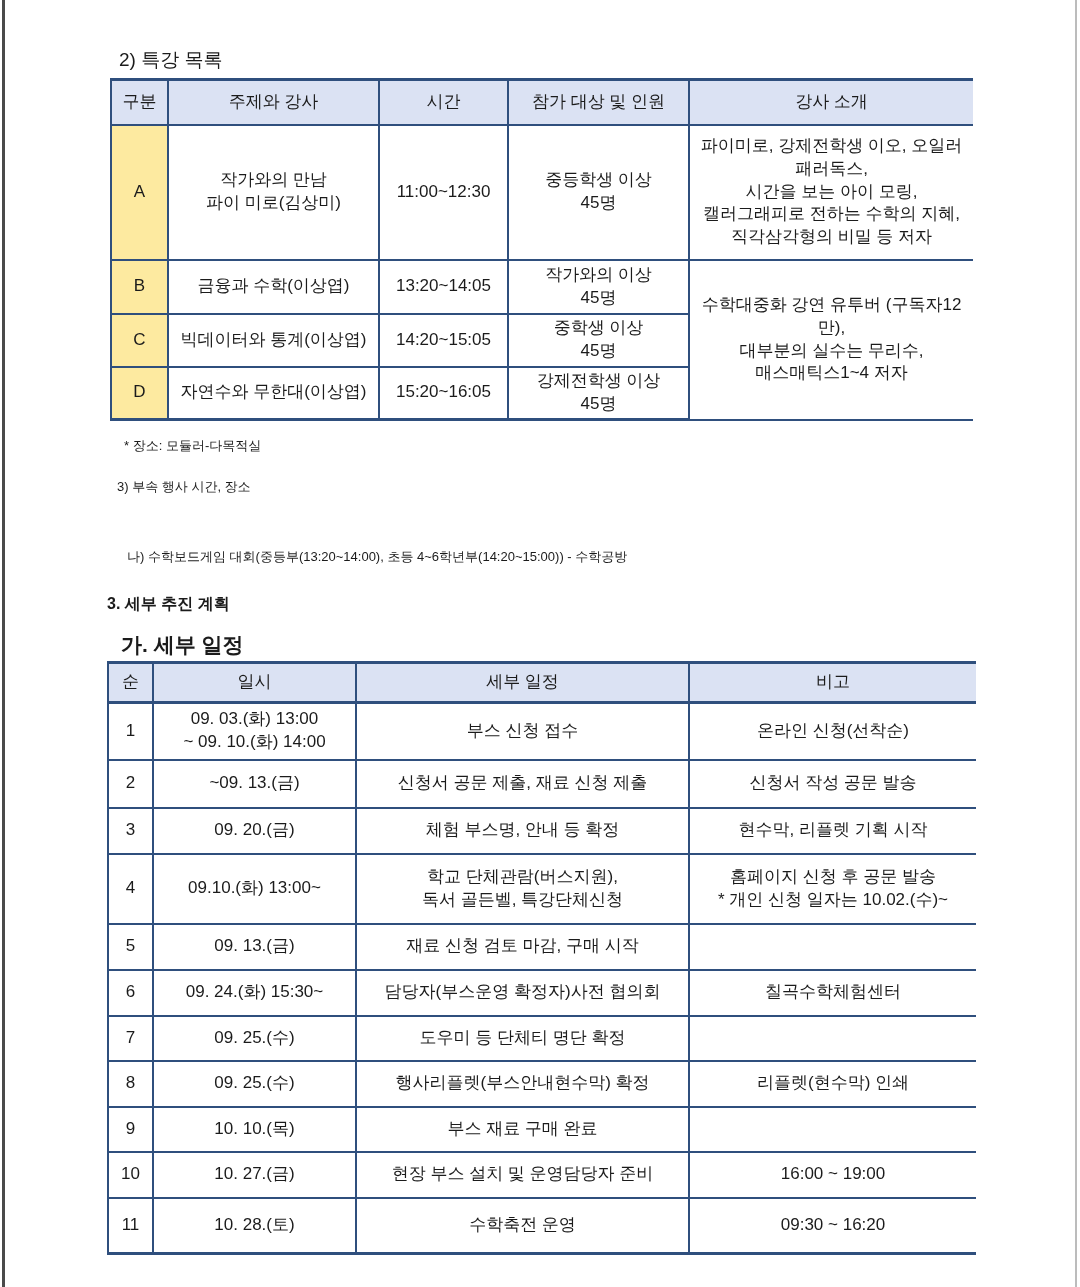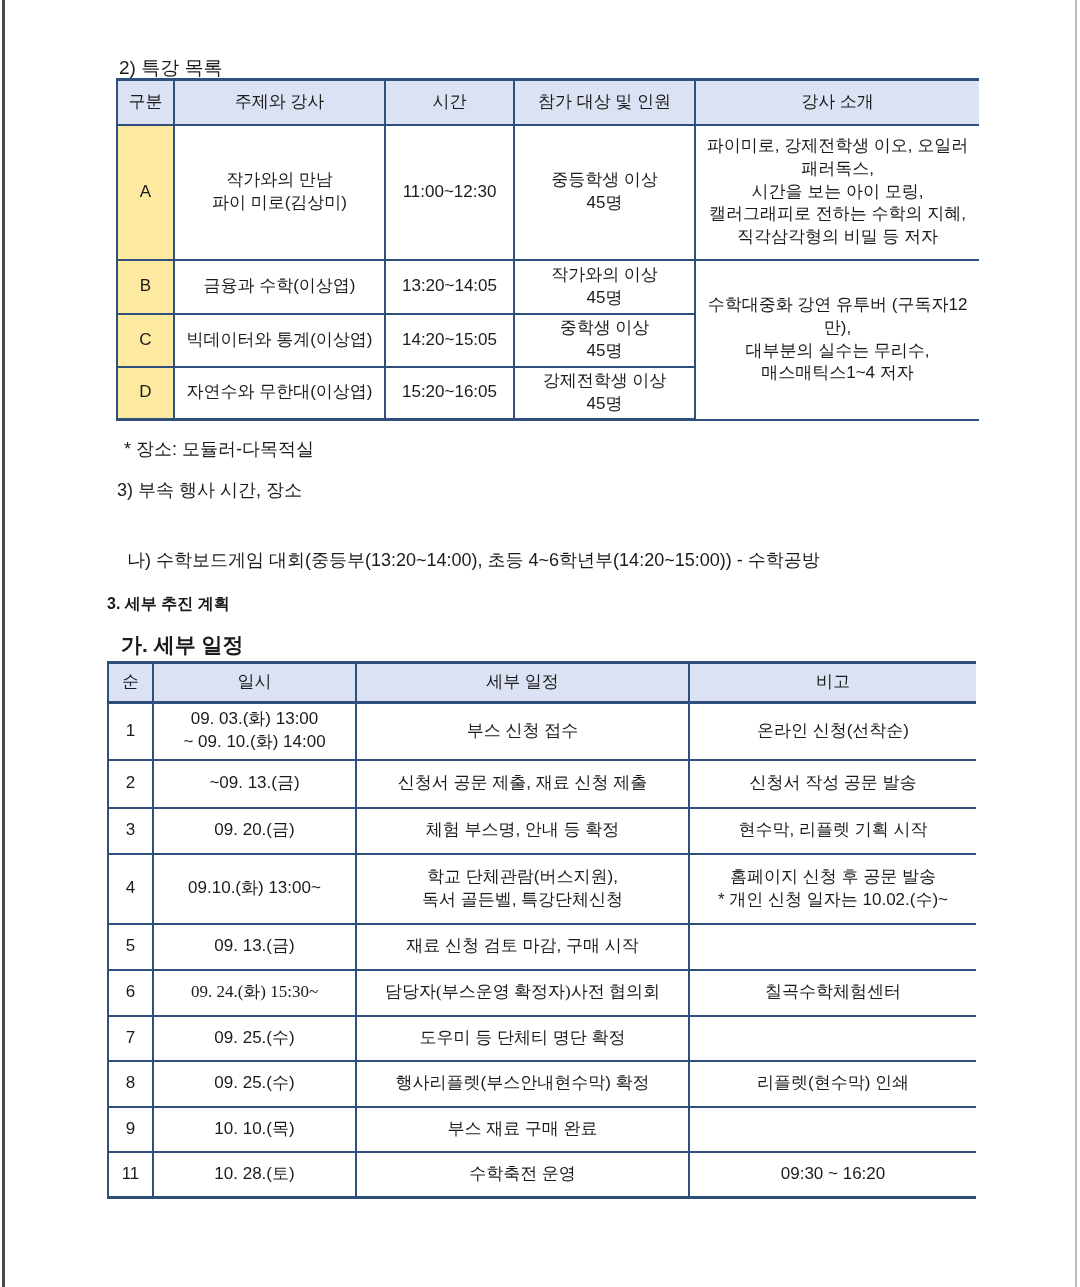--- a/index.html
+++ b/index.html
@@ -11,63 +11,63 @@
   }
   html,body{margin:0;padding:0;background:#fff;}
   .page{
     position:relative;width:1080px;height:1287px;background:var(--page-bg);
     font-family:"Liberation Sans","DejaVu Sans",sans-serif;color:var(--text);
     overflow:hidden;
   }
   .edge-left{position:absolute;left:2px;top:0;width:3px;height:1287px;background:#4a4a4a;}
   .edge-right{position:absolute;left:1075px;top:0;width:2px;height:1287px;background:#bcbcbc;}
 
-  .line{position:absolute;font-size:18px;white-space:nowrap;}
-  #sec2-title{left:119px;top:47px;font-size:19px;margin-top:8px;}
+  .line{position:absolute;font-size:13px;white-space:nowrap;}
+  #sec2-title{left:119px;top:47px;font-size:19px;}
   #note-0{left:124px;top:437px;}
   #note-1{left:117px;top:470px;margin-top:8px;}
   #note-2{left:127px;top:503px;}
   #note-3{left:127px;top:536px;margin-top:12px;}
   #sec3-title{left:107px;top:594px;font-size:16px;font-weight:bold;}
   #sec3-sub{left:121px;top:631px;font-size:21px;font-weight:bold;}
 
   table.t{position:absolute;border-collapse:collapse;table-layout:fixed;}
   .t th,.t td{
     border:2px solid var(--border);
     text-align:center;vertical-align:middle;
     font-size:17px;font-weight:normal;line-height:1.35;
     padding:2px 4px;box-sizing:border-box;white-space:pre-line;
     overflow:hidden;
   }
   .t th:last-child,.t td:last-child{border-right:none;}
   .t thead th{background:var(--header-fill);border-top-width:3px;}
   .t tbody tr:last-child td{border-bottom-width:3px;}
 
-  #lecture-table{left:116px;top:78px;width:862px;padding-left:23px;}
+  #lecture-table{left:110px;top:78px;width:862px;padding-left:23px;}
   #lecture-table thead tr{height:45px;}
   #lecture-table tbody tr:nth-child(1){height:135px;}
   #lecture-table tbody tr:nth-child(2){height:54px;}
   #lecture-table tbody tr:nth-child(3){height:53px;}
   #lecture-table tbody tr:nth-child(4){height:53px;}
   #lecture-table td.gubun{background:var(--label-fill);}
 
   #schedule-table{left:107px;top:661px;width:868px;}
   #schedule-table thead tr{height:40px;}
   #schedule-table thead th{border-bottom-width:3px;}
   #schedule-table tbody tr{height:45px;}
   #schedule-table tbody tr:nth-child(1){height:57px;}
   #schedule-table tbody tr:nth-child(2){height:48px;}
   #schedule-table tbody tr:nth-child(3){height:46px;}
   #schedule-table tbody tr:nth-child(4){height:70px;}
   #schedule-table tbody tr:nth-child(5){height:46px;}
   #schedule-table tbody tr:nth-child(6){height:46px;}
   #schedule-table tbody tr:nth-child(8){height:46px;}
   #schedule-table tbody tr:nth-child(10){height:46px;}
-  #schedule-table tbody tr:nth-child(11){height:44px;}
-  .bold{font-weight:bold;font-family:Liberation Serif, serif;}
+  #schedule-table tbody tr:nth-child(11){height:56px;}
+  .bold{font-weight:bold;}
 </style>
 </head>
 <body>
 
 <div class="page">
   <div class="edge-left"></div>
   <div class="edge-right"></div>
 
   <div class="line" id="sec2-title">2) 특강 목록</div>
 
@@ -201,20 +201,26 @@
           <td>행사리플렛(부스안내현수막) 확정</td>
           <td>리플렛(현수막) 인쇄</td>
         </tr>
         <tr>
           <td>9</td>
           <td>10. 10.(목)</td>
           <td>부스 재료 구매 완료</td>
           <td></td>
         </tr>
         <tr>
+          <td>10</td>
+          <td class="bold">10. 27.(금)</td>
+          <td class="bold">현장 부스 설치 및 운영담당자 준비</td>
+          <td>16:00 ~ 19:00</td>
+        </tr>
+        <tr>
           <td>11</td>
           <td>10. 28.(토)</td>
           <td>수학축전 운영</td>
           <td>09:30 ~ 16:20</td>
         </tr>
       </tbody>
   </table>
 </div>
 
 </body></html>

